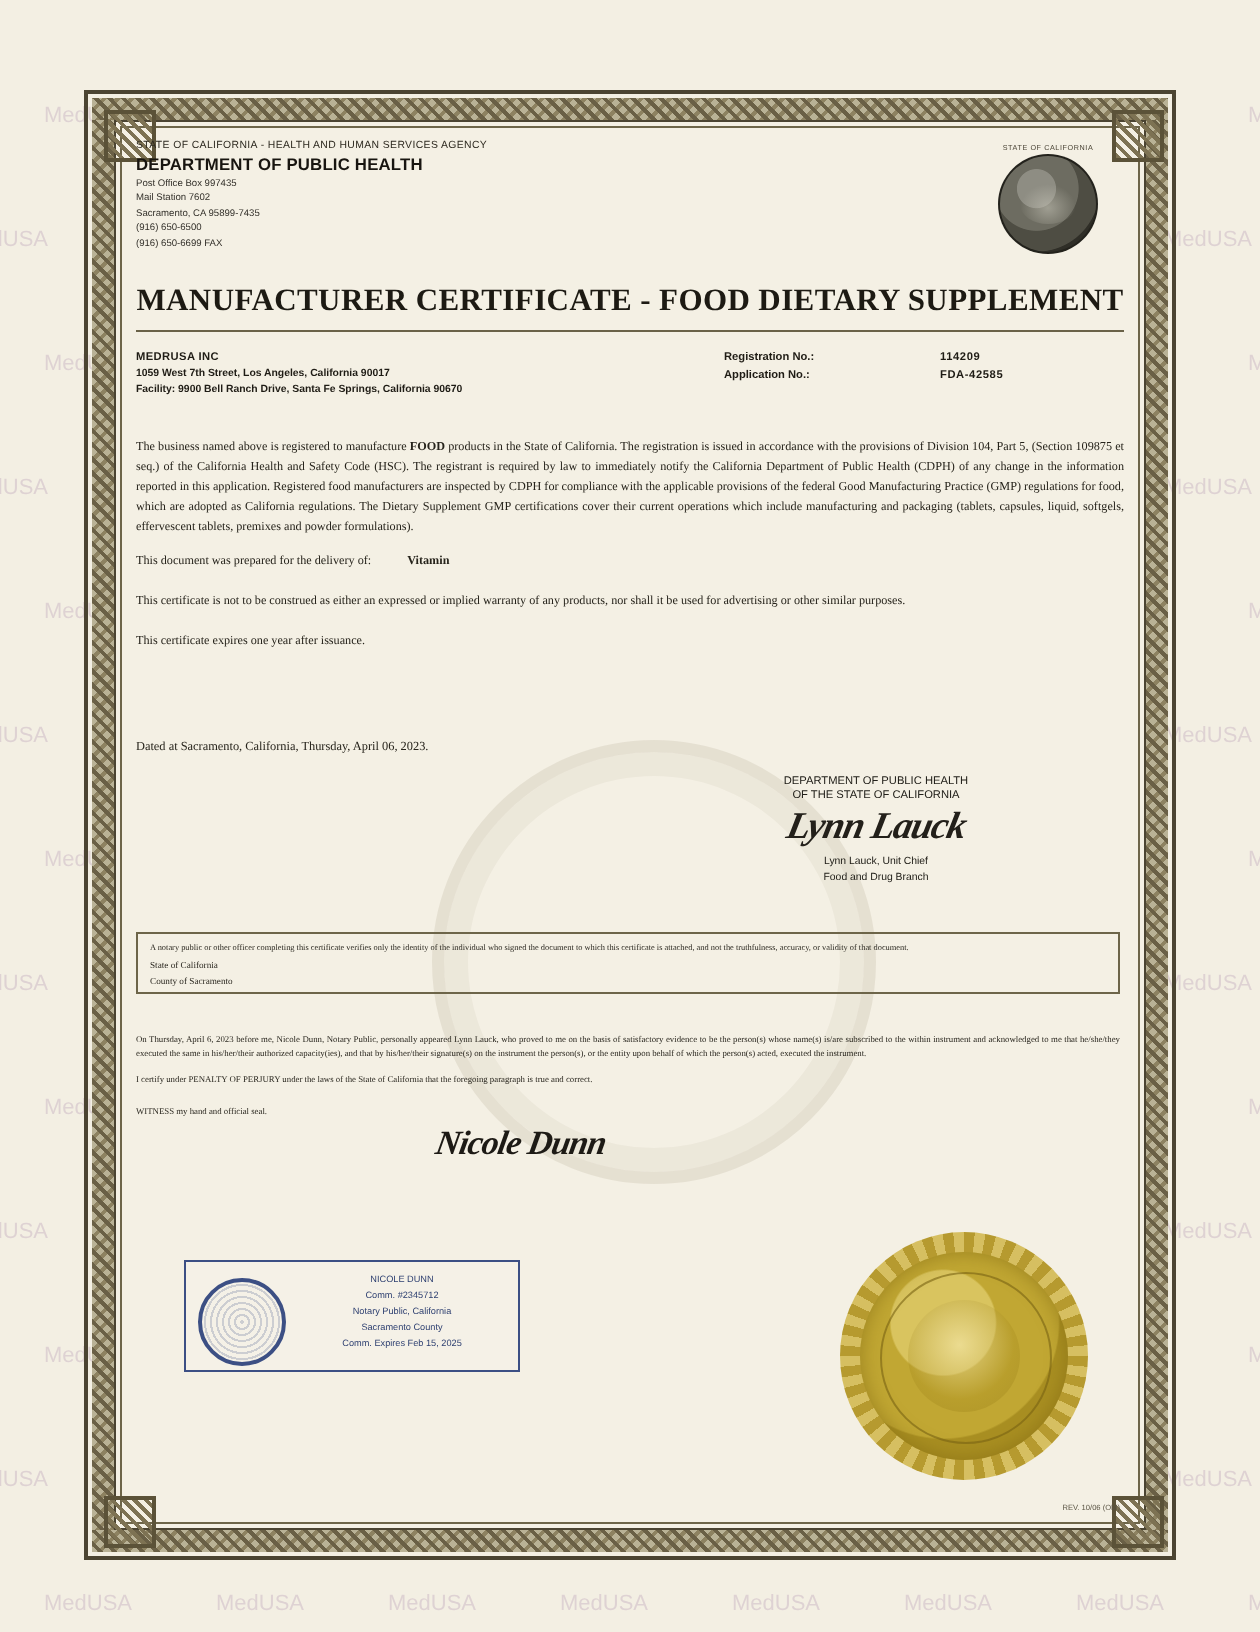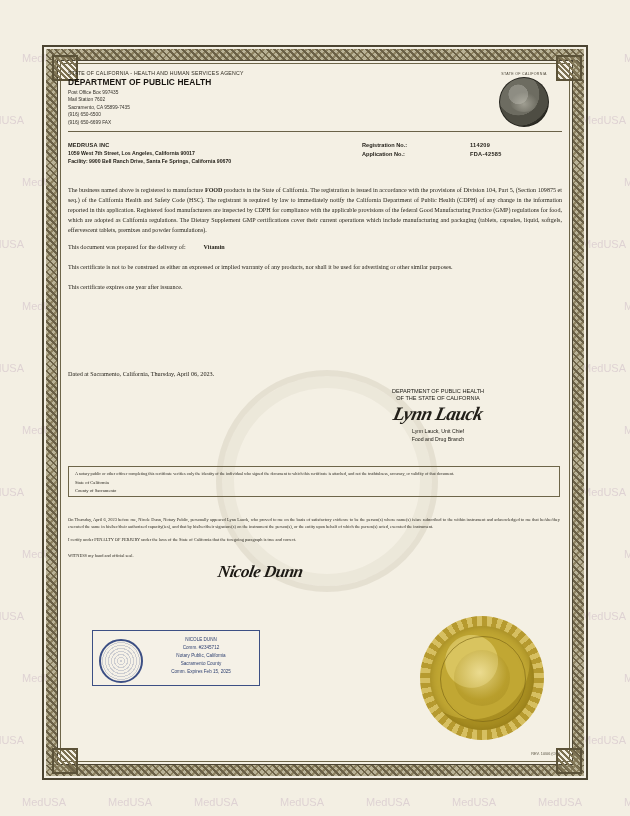--- a/index.html
+++ b/index.html
@@ -553,20 +553,21 @@
       <div class="addr-line">Sacramento,  CA 95899-7435</div>
       <div class="addr-line">(916) 650-6500</div>
       <div class="addr-line">(916) 650-6699 FAX</div>
     </div>
 
     <div id="seal-photo">
       <div class="seal-cap">STATE OF CALIFORNIA</div>
       <div class="seal-img"></div>
     </div>
 
+    <div id="cert-title">MANUFACTURER CERTIFICATE  -  FOOD DIETARY SUPPLEMENT</div>
     <div class="rule"></div>
 
     <div id="idblock">
       <div class="co-name">MEDRUSA INC</div>
       <div class="co-addr">1059 West 7th Street, Los Angeles, California 90017</div>
       <div class="co-fac">Facility: 9900 Bell Ranch Drive, Santa Fe Springs, California 90670</div>
 
       <div id="regblock">
         <div class="reg-row">
           <div class="reg-lbl">Registration No.:</div>

